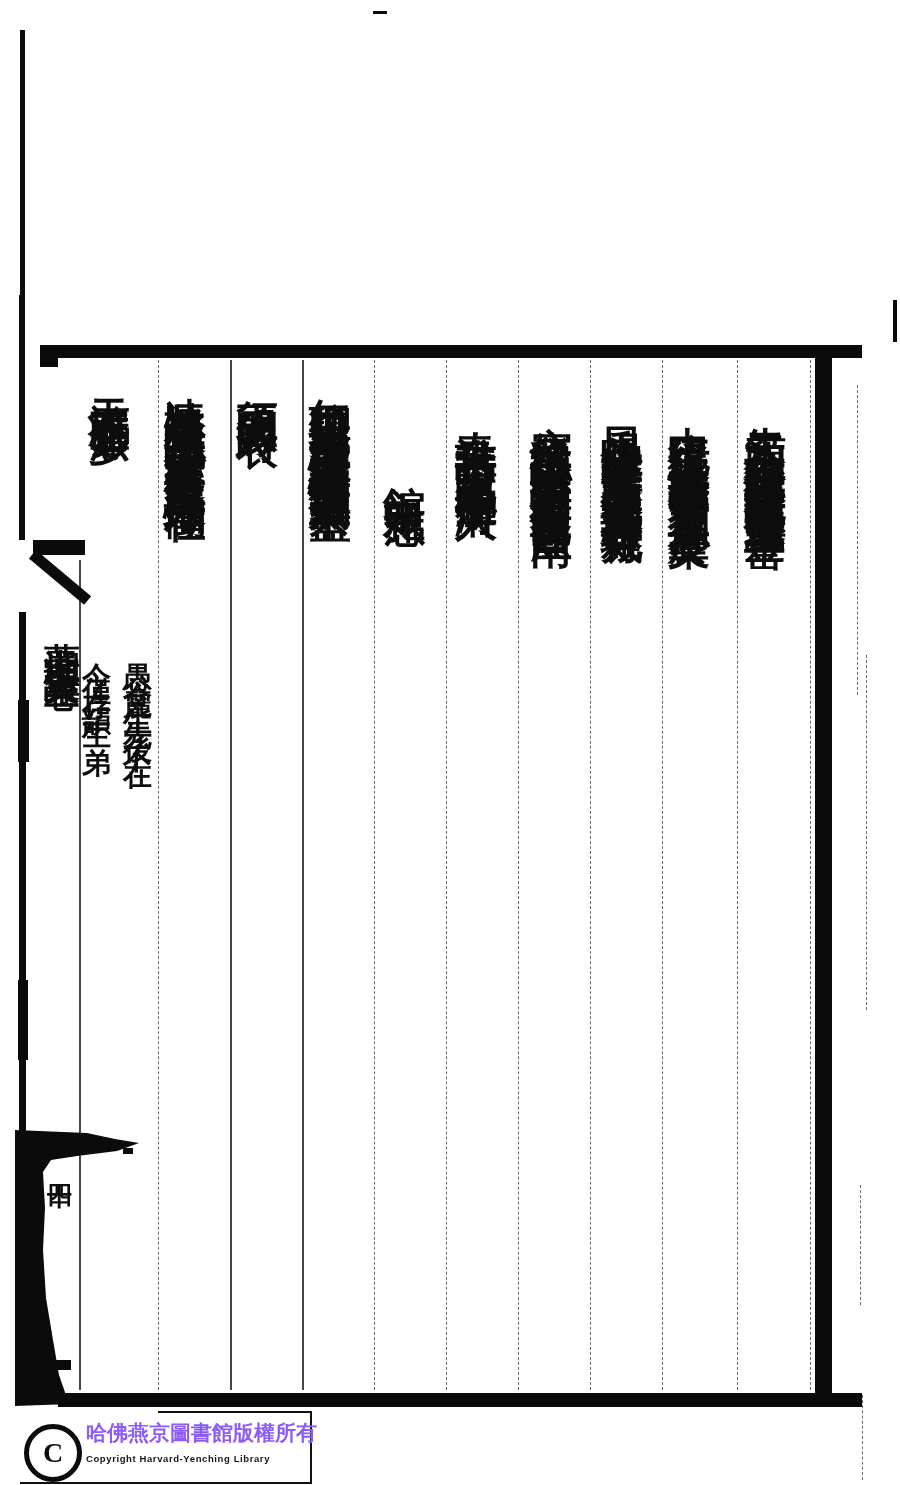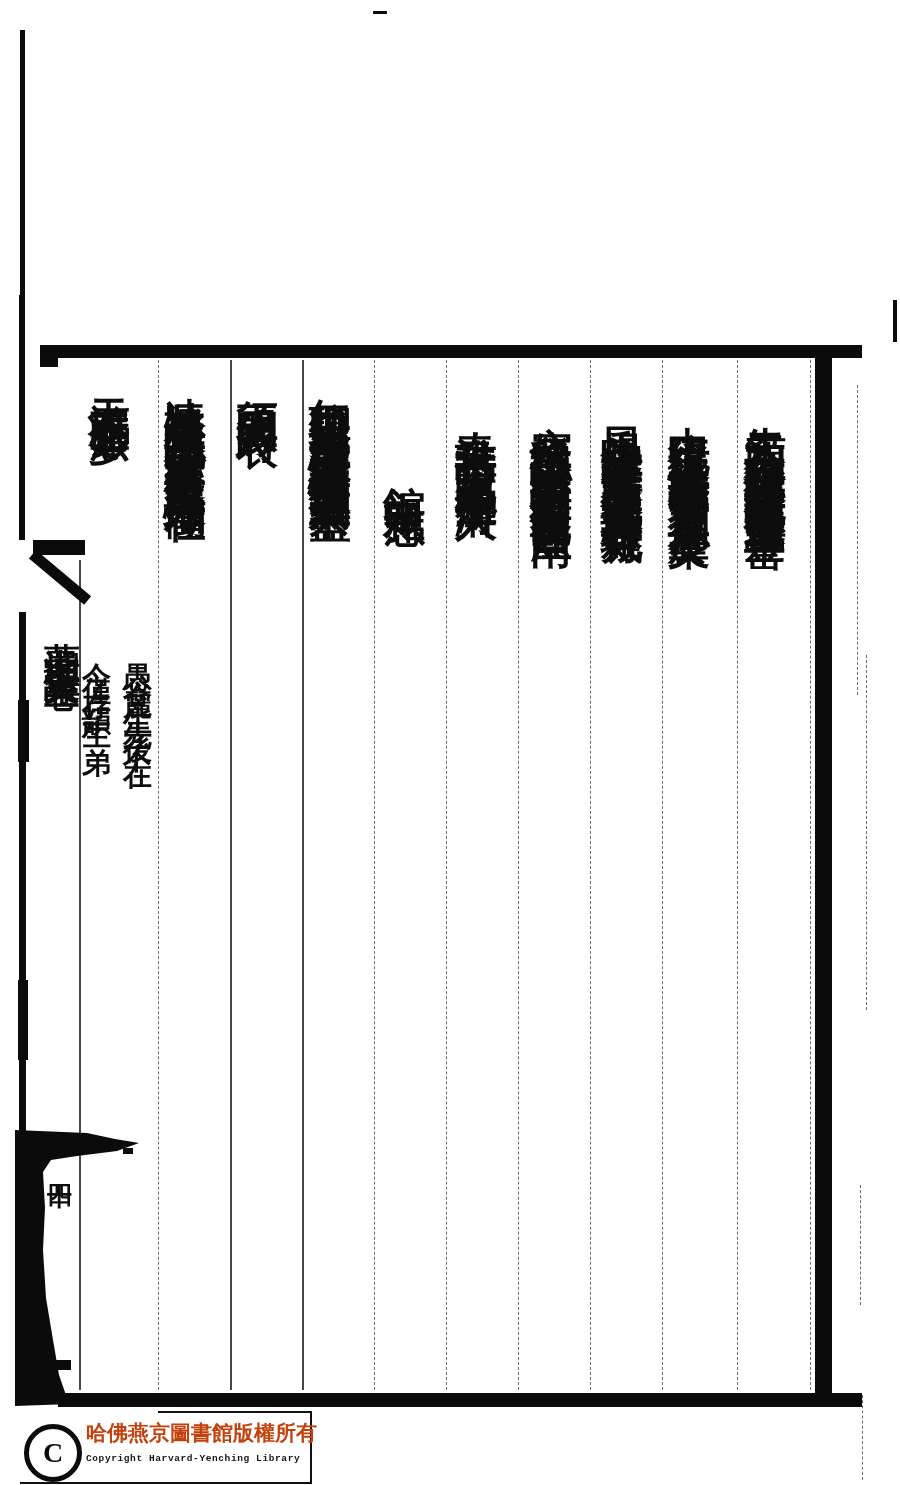--- a/index.html
+++ b/index.html
@@ -15,23 +15,23 @@
   .folio-col{font-size:25px;letter-spacing:2px;width:28px;}
   .rule{position:absolute;width:0;border-left:1px dashed rgba(10,10,10,0.6);}
   .rule-solid{position:absolute;width:0;border-left:2px solid rgba(10,10,10,0.75);}
   .stamp-box{position:absolute;left:20px;top:1413px;width:290px;height:69px;
              border-right:2px solid #111;border-bottom:2px solid #111;}
   .stamp-top{position:absolute;left:158px;top:1411px;width:154px;height:2px;background:#111;}
   .circle-c{position:absolute;left:24px;top:1424px;width:48px;height:48px;border:5px solid #0b0b0b;
             border-radius:50%;display:flex;align-items:center;justify-content:center;
             font-size:28px;font-weight:700;color:#0b0b0b;}
   .stamp-cn{position:absolute;left:86px;top:1419px;font-size:21px;letter-spacing:0px;
-            color:#c2410c;font-weight:700;white-space:nowrap;}
+            color:#8b5cf6;font-weight:700;white-space:nowrap;}
   .stamp-en{position:absolute;left:86px;top:1453px;font-size:9.5px;letter-spacing:0.6px;
-            font-family:Liberation Mono, monospace;font-weight:700;
+            font-family:Liberation Sans, sans-serif;font-weight:700;
             color:#151515;white-space:nowrap;}
   .diag{position:absolute;left:36px;top:550px;width:72px;height:11px;background:#0b0b0b;
         transform:rotate(40deg);transform-origin:0 0;}
 </style>
 </head>
 <body>
 
 <div class="page">
 
   <div class="ink" style="left:40px;top:345px;width:822px;height:13px;"></div>

